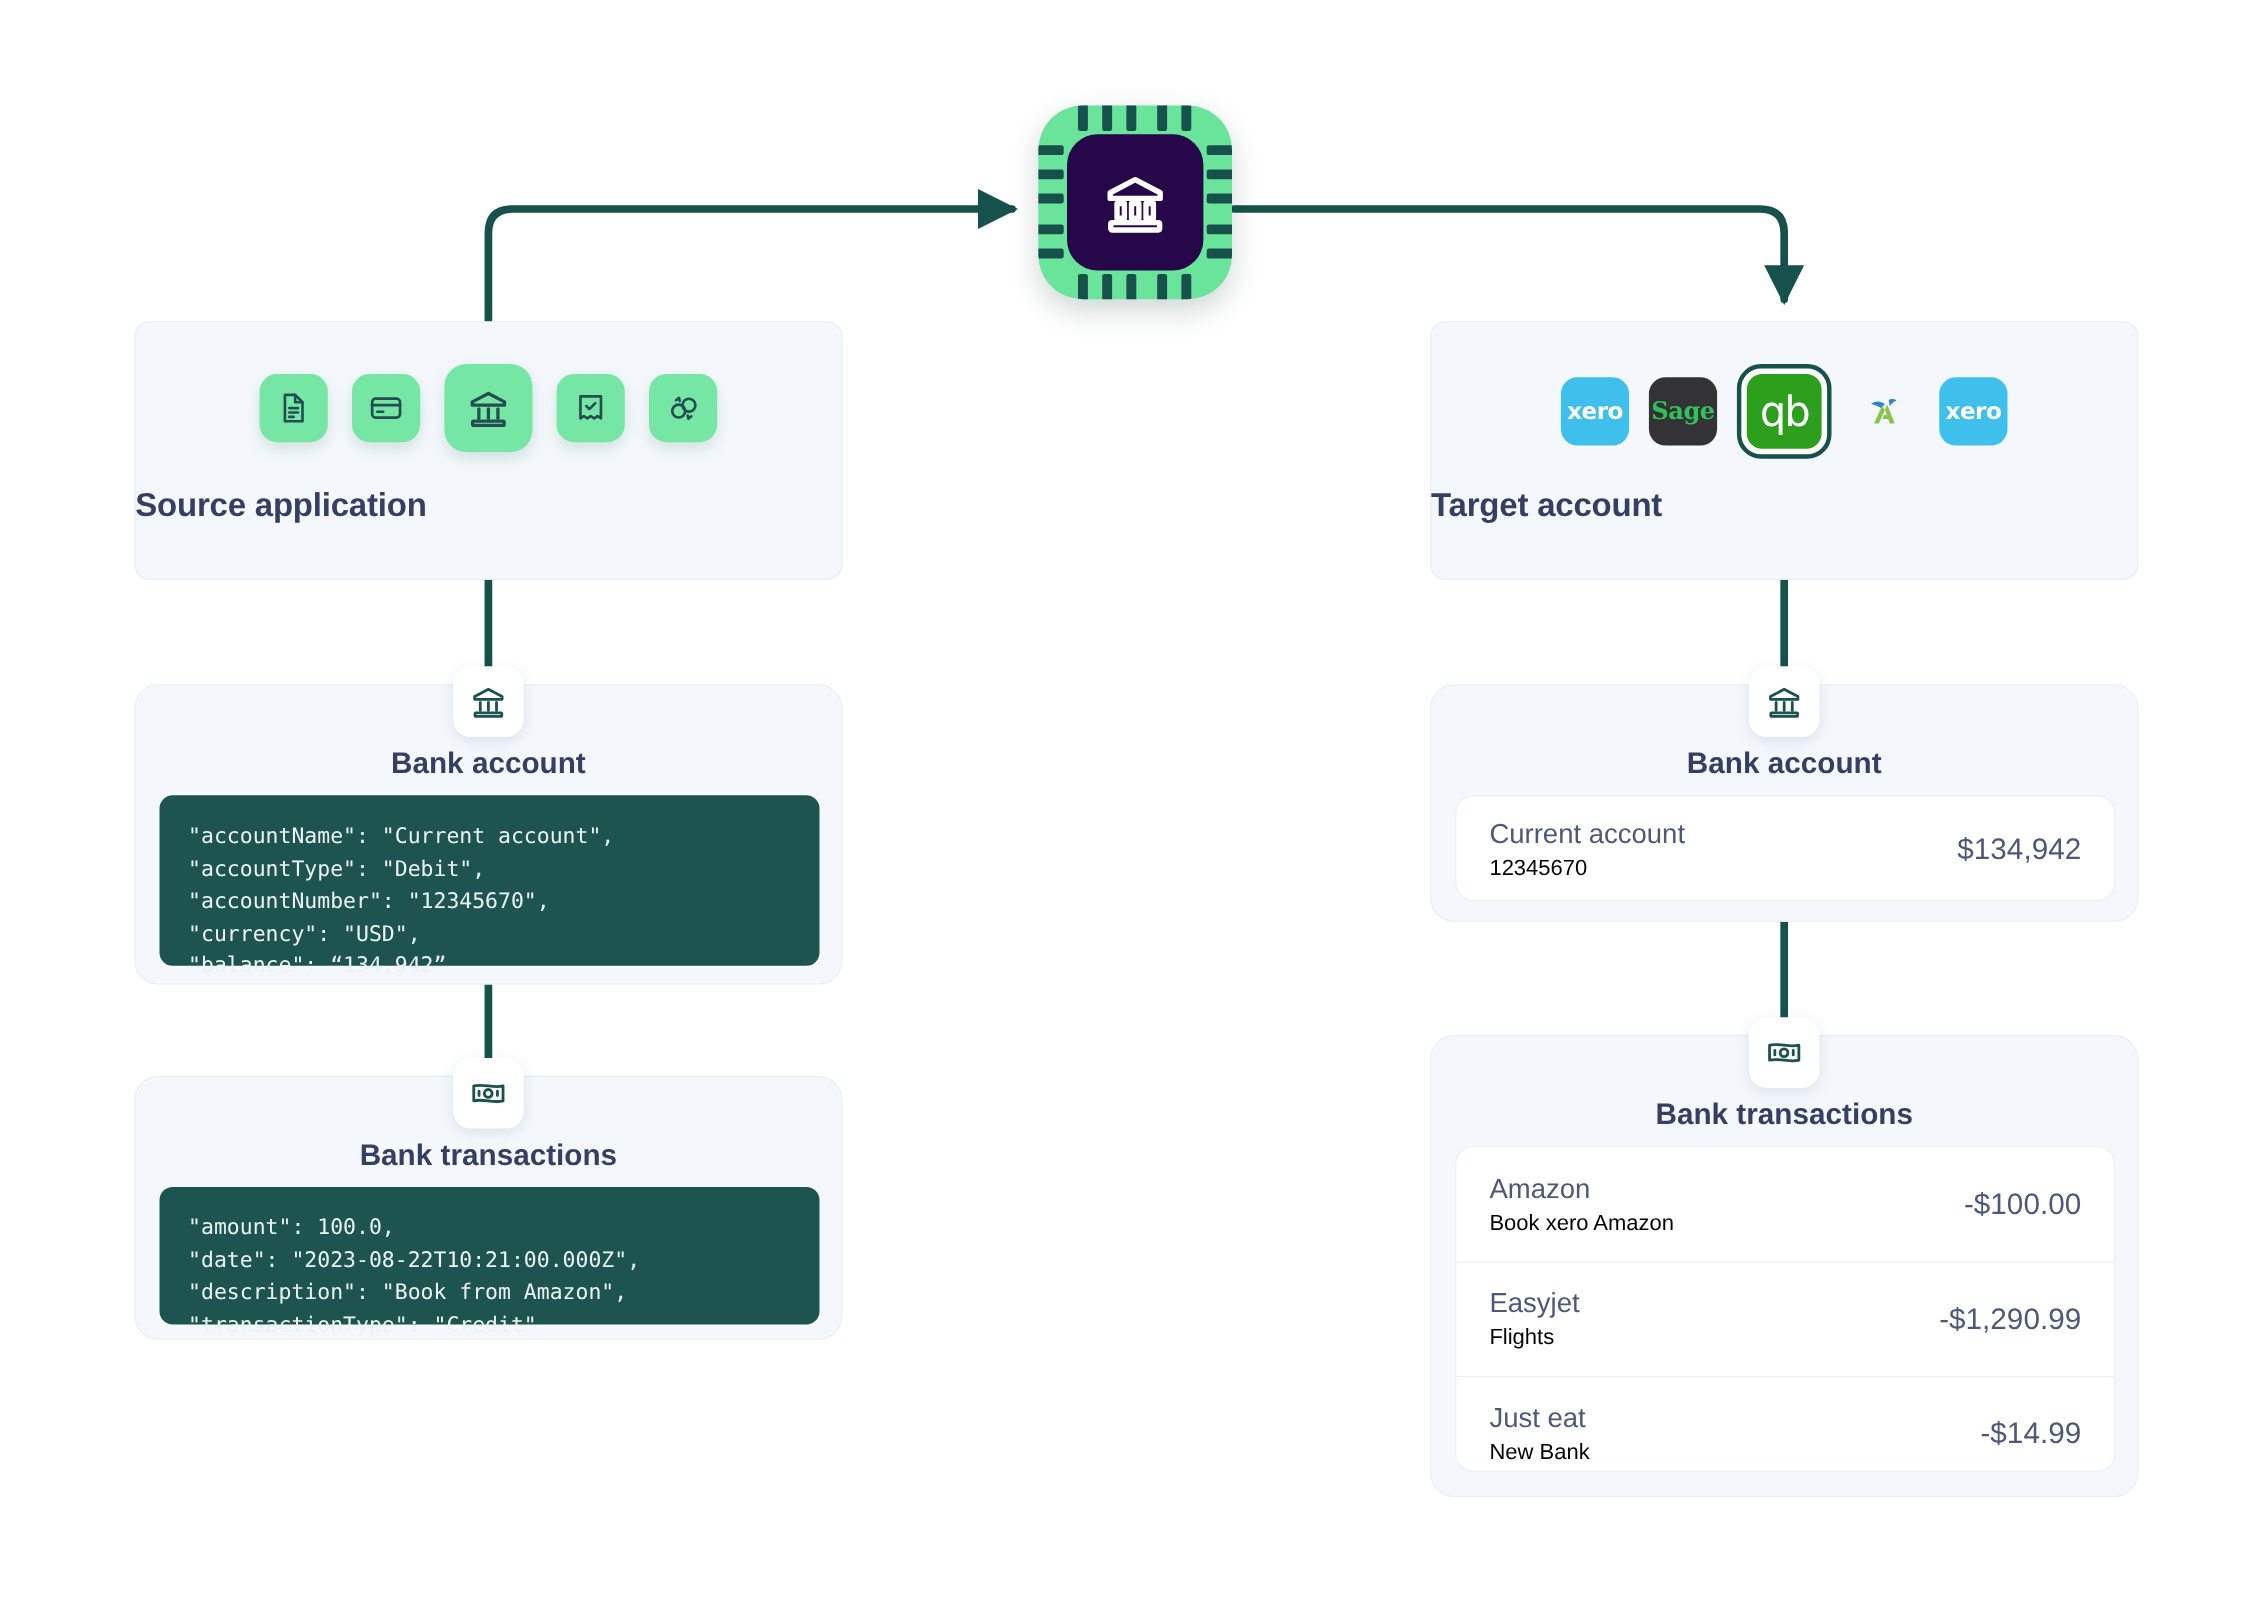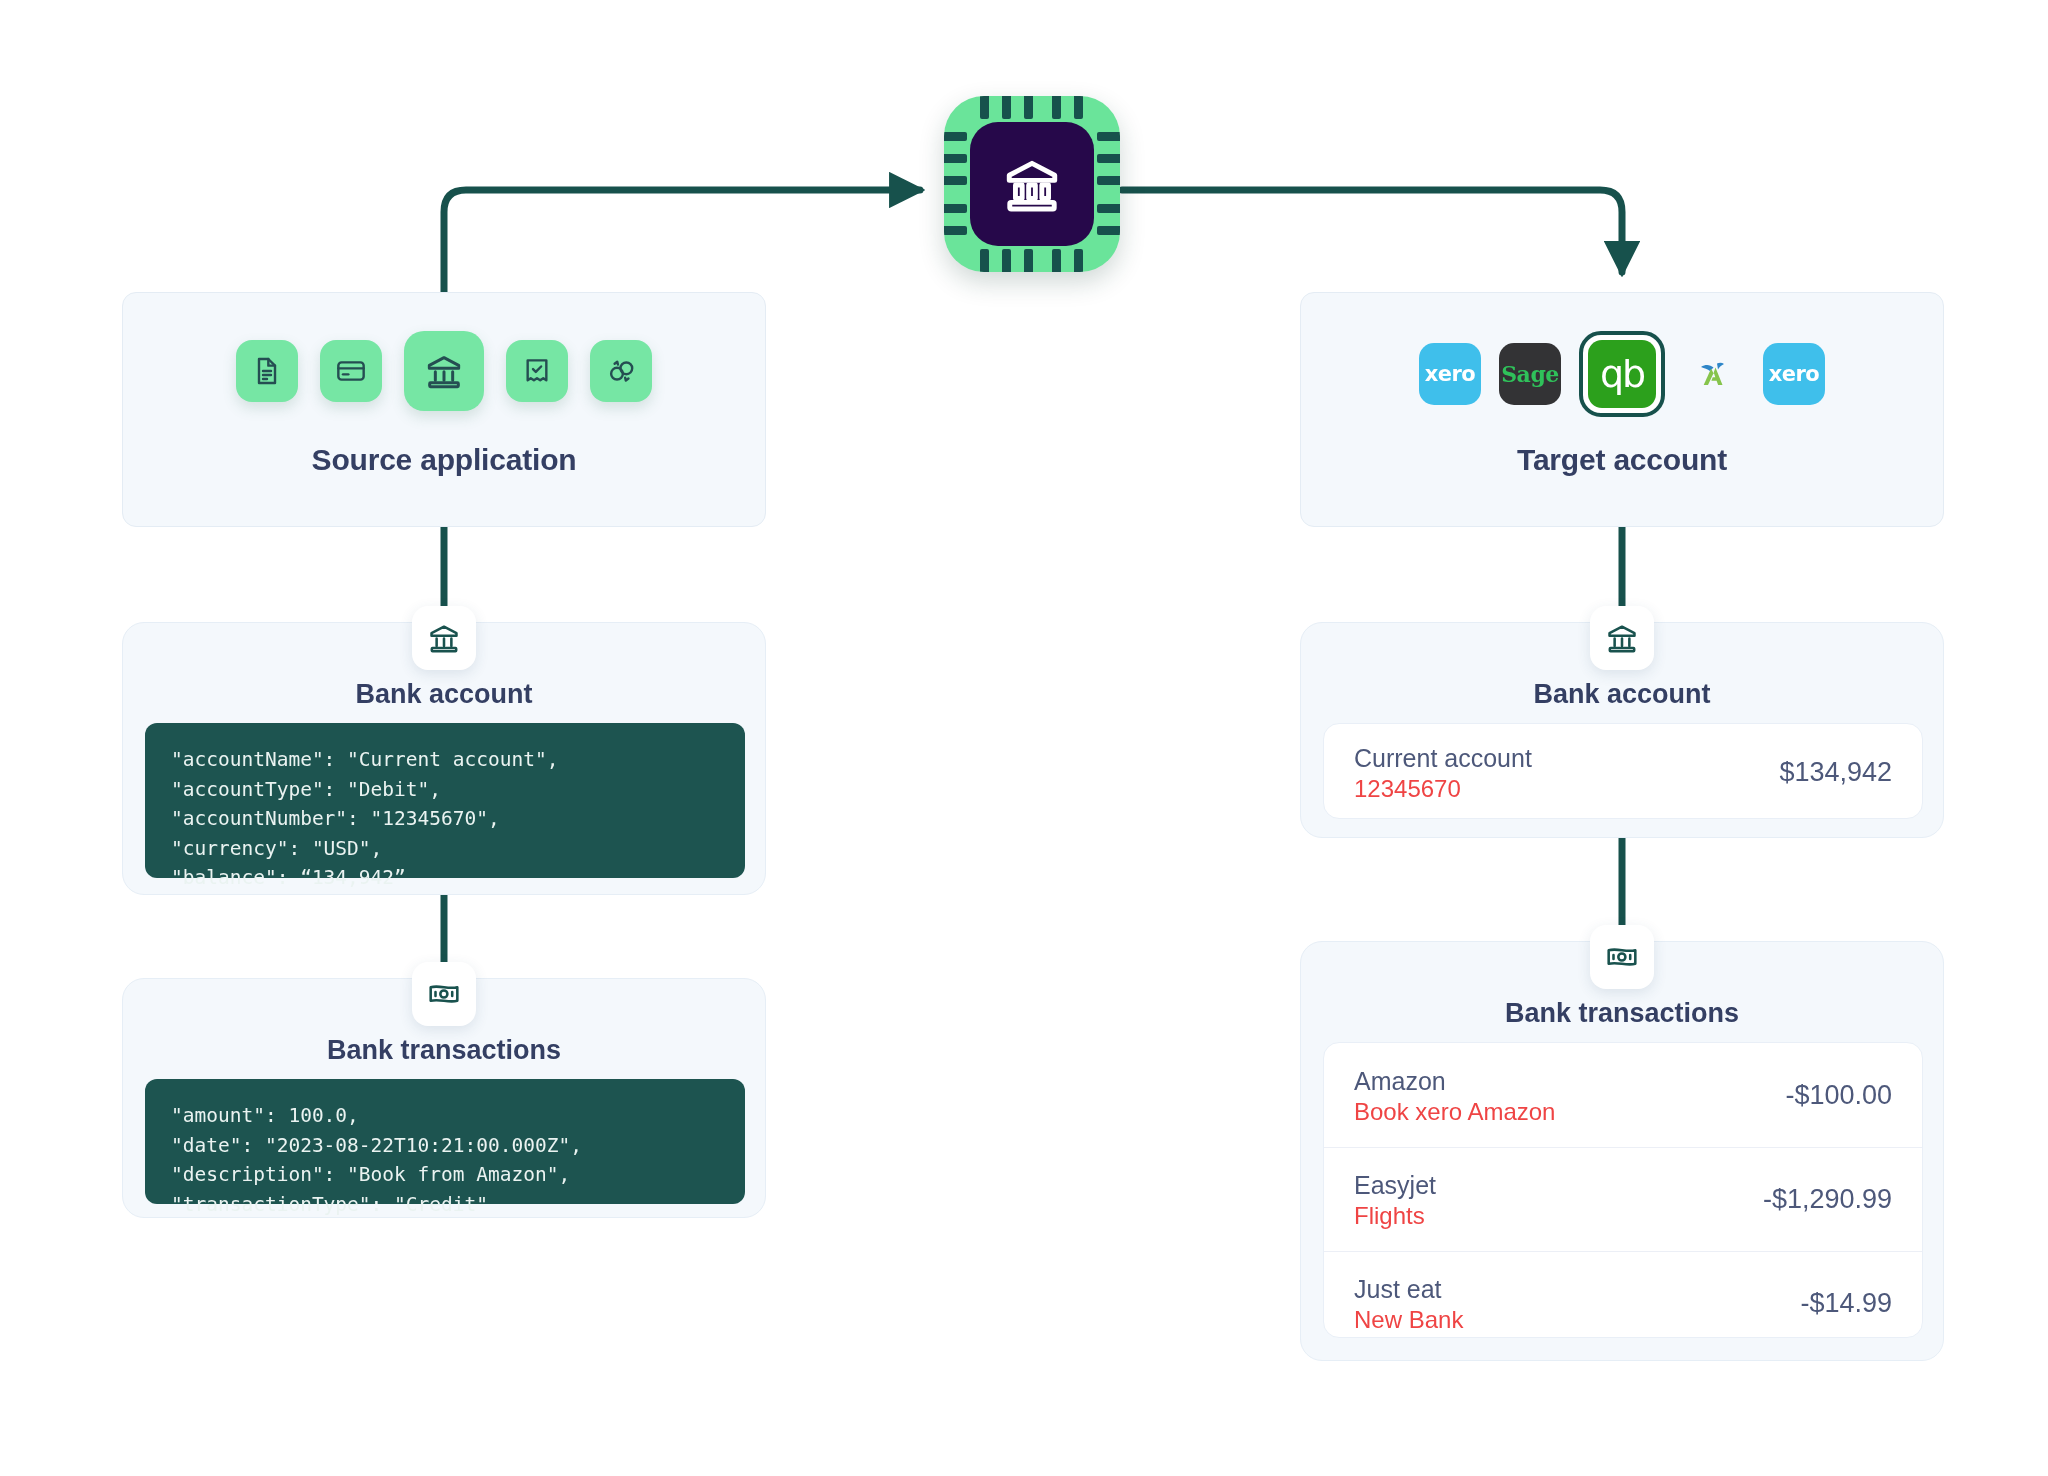--- a/index.html
+++ b/index.html
@@ -27,21 +27,21 @@
     display:flex;align-items:center;justify-content:center;
   }
   .chip-inner svg{width:62px;height:62px;}
 
   
   .panel{
     position:absolute;background:#f4f8fc;border:1px solid #e4ecf4;
     border-radius:14px;box-sizing:border-box;
   }
   .panel-title{
-    position:absolute;left:0;right:0;text-align:center;
+    position:absolute;left:0;right:0;
     font-size:30px;font-weight:700;color:#343f63;letter-spacing:-.2px;
   }
   .tilerow{position:absolute;left:0;right:0;display:flex;align-items:center;justify-content:center;gap:22px;}
 
   .gtile{
     width:62px;height:62px;border-radius:16px;background:#76e6a4;
     display:flex;align-items:center;justify-content:center;
     box-shadow:0 6px 14px rgba(60,120,95,.18);
   }
   .gtile.big{width:80px;height:80px;border-radius:20px;}
@@ -87,21 +87,21 @@
   }
 
   
   .list{
     position:absolute;background:#ffffff;border:1px solid #e9eff7;border-radius:16px;
     box-sizing:border-box;overflow:hidden;
   }
   .row{display:flex;align-items:center;justify-content:space-between;padding:0 30px;box-sizing:border-box;}
   .row + .row{border-top:1px solid #eceff6;}
   .row .nm{font-size:25px;color:#4d587a;line-height:33px;}
-  .row .sub{font-size:24px;color:#ef4444;line-height:28px;}
+  .row .sub{font-size:20px;color:#000000;line-height:28px;}
   .row .amt{font-size:27px;color:#4d587a;white-space:nowrap;}
   .acct-row{height:96px;}
   .tx-row{height:104px;}
 </style>
 </head>
 <body>
 
 <div class="stage">
 
   <svg class="wires" viewBox="0 0 2048 1476">

